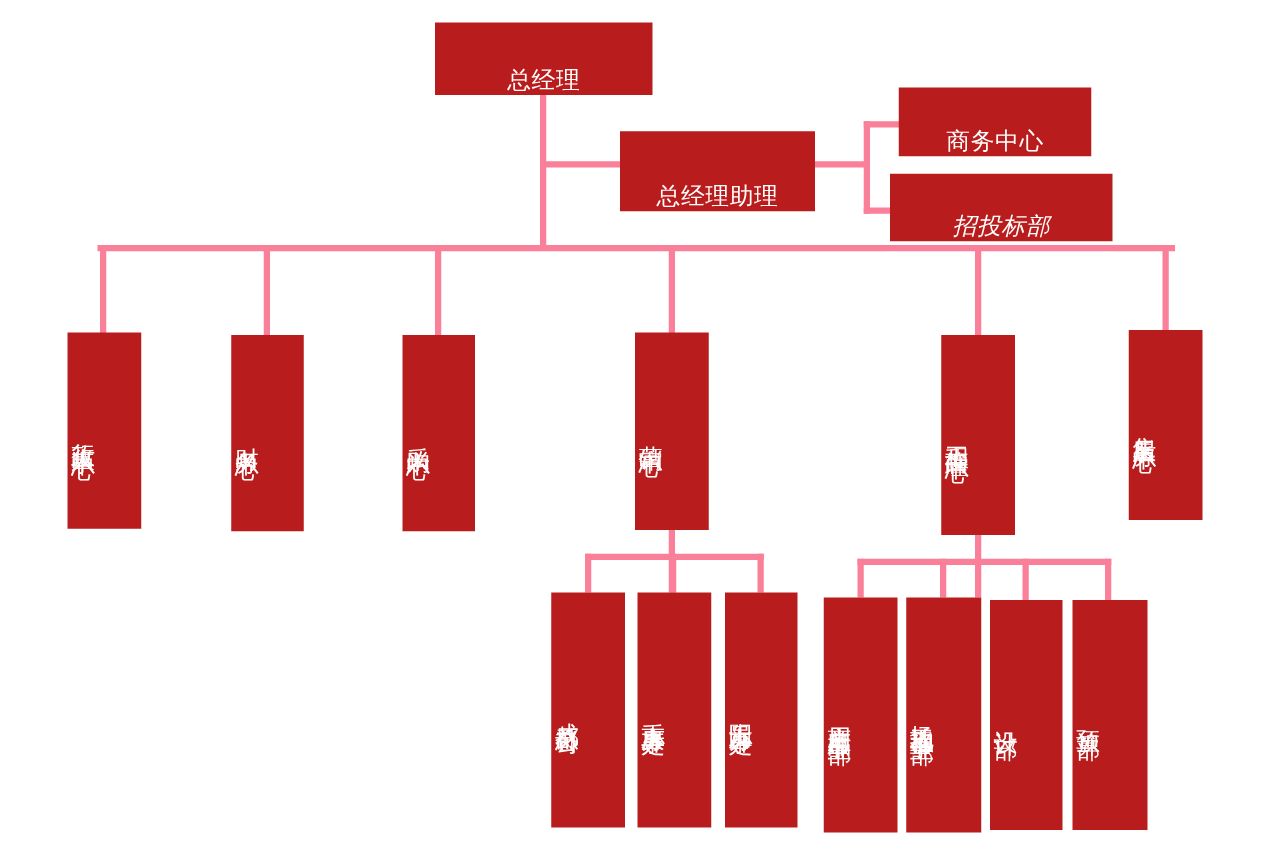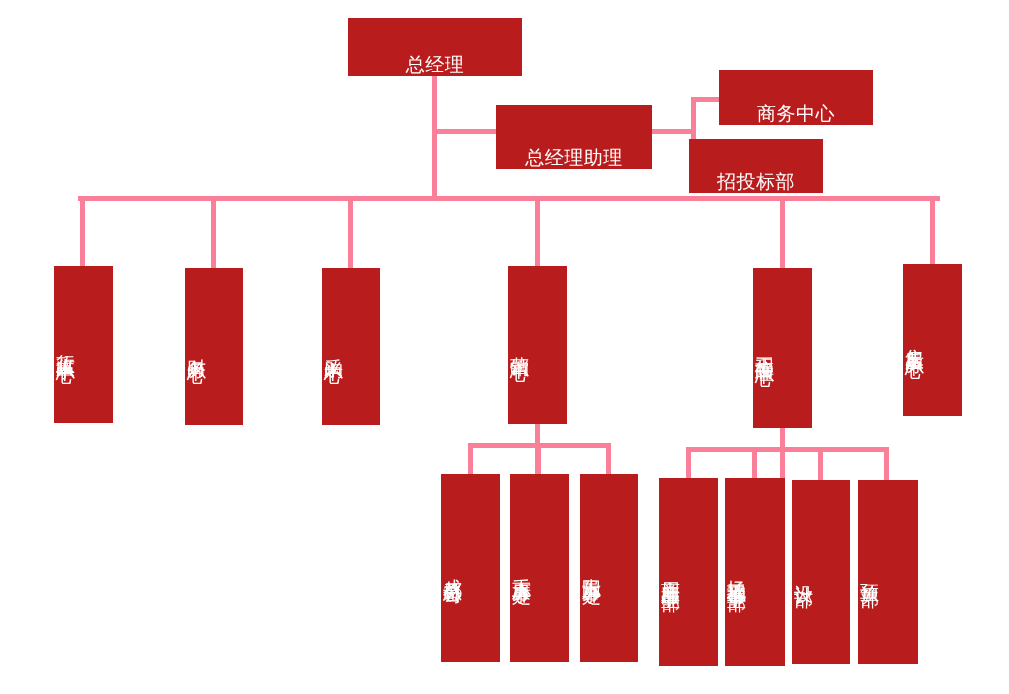--- a/index.html
+++ b/index.html
@@ -94,21 +94,21 @@
   </div>
 
   <div class="node horiz" style="left:496px; top:105px; width:156px; height:64px;">
     <span class="label">总经理助理</span>
   </div>
 
   <div class="node horiz" style="left:719px; top:70px; width:154px; height:55px;">
     <span class="label">商务中心</span>
   </div>
 
-  <div class="node horiz" style="left:689px; top:139px; width:134px; height:54px;">
+  <div class="node horiz" style="left:712px; top:139px; width:178px; height:54px;font-style:italic;">
     <span class="label">招投标部</span>
   </div>
 
   <div class="node vert" style="left:54px; top:266px; width:59px; height:157px;">
     <span class="label">行政人事中心</span>
   </div>
 
   <div class="node vert" style="left:185px; top:268px; width:58px; height:157px;">
     <span class="label">财务中心</span>
   </div>

